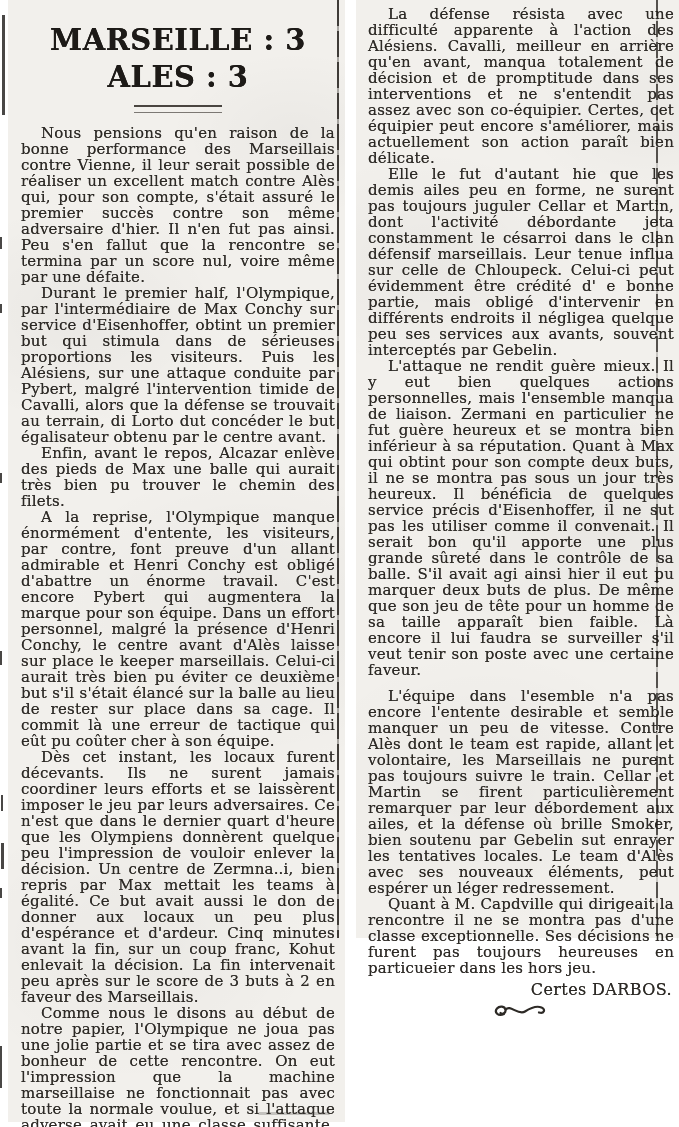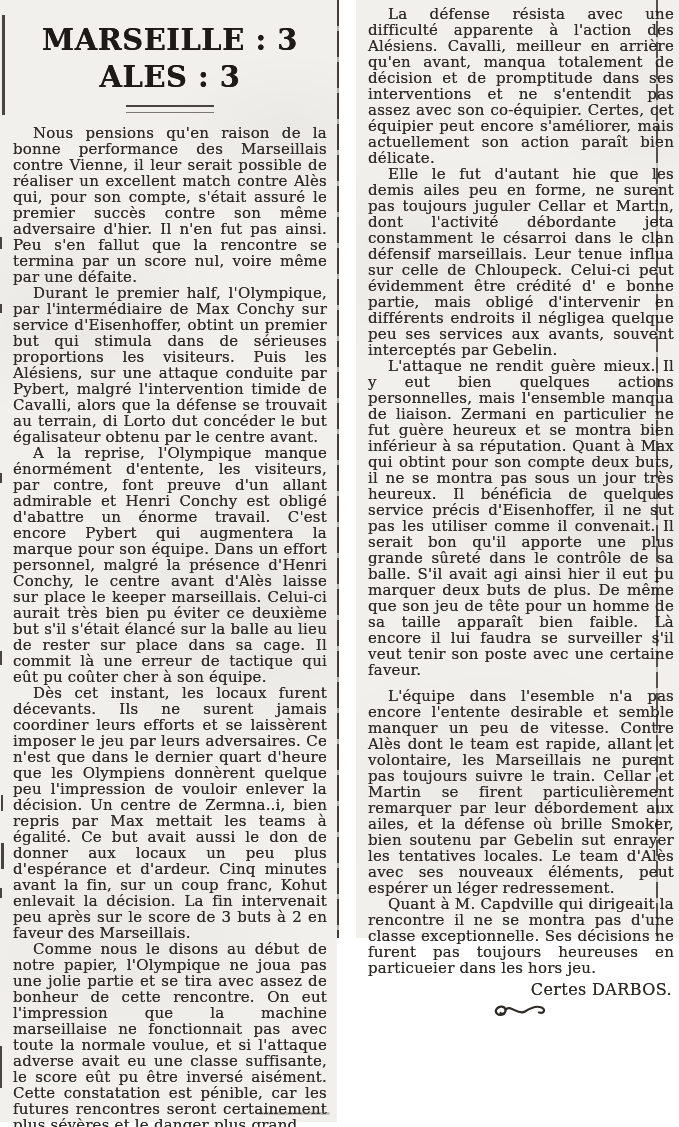--- a/index.html
+++ b/index.html
@@ -13,21 +13,21 @@
   }
   .paper{
     position:absolute;top:0;
     background-color:#f2f0ec;
     background-image:
       radial-gradient(ellipse 220px 160px at 22% 28%, rgba(0,0,0,0.035), transparent 70%),
       radial-gradient(ellipse 300px 220px at 72% 55%, rgba(0,0,0,0.04), transparent 70%),
       radial-gradient(ellipse 260px 200px at 38% 84%, rgba(0,0,0,0.03), transparent 70%),
       radial-gradient(ellipse 180px 120px at 85% 12%, rgba(0,0,0,0.03), transparent 70%);
   }
-  .col-left{left:0;width:337px;height:1122px;padding:0;}
+  .col-left{left:8px;width:337px;height:1122px;padding:0;}
   .col-right{left:356px;width:342px;height:938px;}
   .col-inner-left{padding:14px 10px 0 13px;}
   .col-inner-right{padding:6px 24px 0 12px;}
   .headline{
     margin:8px 4px 0 4px;
     text-align:center;
     font-weight:bold;
     font-size:29px;
     line-height:37px;
     letter-spacing:0.5px;
@@ -97,20 +97,21 @@
 
   <section class="paper col-left">
     <div class="col-inner-left">
       <h1 class="headline">
         <span>MARSEILLE : 3</span>
         <span>ALES : 3</span>
       </h1>
       <div class="head-rule"></div>
       <p class="para">Nous pensions qu'en raison de la bonne performance des Marseillais contre Vienne, il leur serait possible de réaliser un excellent match contre Alès qui, pour son compte, s'était assuré le premier succès contre son même adversaire d'hier. Il n'en fut pas ainsi. Peu s'en fallut que la rencontre se termina par un score nul, voire même par une défaite.</p>
       <p class="para">Durant le premier half, l'Olympique, par l'intermédiaire de Max Conchy sur service d'Eisenhoffer, obtint un premier but qui stimula dans de sérieuses proportions les visiteurs. Puis les Alésiens, sur une attaque conduite par Pybert, malgré l'intervention timide de Cavalli, alors que la défense se trouvait au terrain, di Lorto dut concéder le but égalisateur obtenu par le centre avant.</p>
+      <p class="para">Enfin, avant le repos, Alcazar enlève des pieds de Max une balle qui aurait très bien pu trouver le chemin des filets.</p>
       <p class="para">A la reprise, l'Olympique manque énormément d'entente, les visiteurs, par contre, font preuve d'un allant admirable et Henri Conchy est obligé d'abattre un énorme travail. C'est encore Pybert qui augmentera la marque pour son équipe. Dans un effort personnel, malgré la présence d'Henri Conchy, le centre avant d'Alès laisse sur place le keeper marseillais. Celui-ci aurait très bien pu éviter ce deuxième but s'il s'était élancé sur la balle au lieu de rester sur place dans sa cage. Il commit là une erreur de tactique qui eût pu coûter cher à son équipe.</p>
       <p class="para">Dès cet instant, les locaux furent décevants. Ils ne surent jamais coordiner leurs efforts et se laissèrent imposer le jeu par leurs adversaires. Ce n'est que dans le dernier quart d'heure que les Olympiens donnèrent quelque peu l'impression de vouloir enlever la décision. Un centre de Zermna..i, bien repris par Max mettait les teams à égalité. Ce but avait aussi le don de donner aux locaux un peu plus d'espérance et d'ardeur. Cinq minutes avant la fin, sur un coup franc, Kohut enlevait la décision. La fin intervenait peu après sur le score de 3 buts à 2 en faveur des Marseillais.</p>
       <p class="para">Comme nous le disons au début de notre papier, l'Olympique ne joua pas une jolie partie et se tira avec assez de bonheur de cette rencontre. On eut l'impression que la machine marseillaise ne fonctionnait pas avec toute la normale voulue, et si l'attaque adverse avait eu une classe suffisante, le score eût pu être inversé aisément. Cette constatation est pénible, car les futures rencontres seront certainement plus sévères et le danger plus grand.</p>
     </div>
   </section>
 
   <section class="paper col-right">
     <div class="col-inner-right">
       <p class="para">La défense résista avec une difficulté apparente à l'action des Alésiens. Cavalli, meilleur en arrière qu'en avant, manqua totalement de décision et de promptitude dans ses interventions et ne s'entendit pas assez avec son co-équipier. Certes, cet équipier peut encore s'améliorer, mais actuellement son action paraît bien délicate.</p>
       <p class="para">Elle le fut d'autant hie que les demis ailes peu en forme, ne surent pas toujours juguler Cellar et Martin, dont l'activité débordante jeta constamment le césarroi dans le clan défensif marseillais. Leur tenue influa sur celle de Chloupeck. Celui-ci peut évidemment être crédité d' e bonne partie, mais obligé d'intervenir en différents endroits il négligea quelque peu ses services aux avants, souvent interceptés par Gebelin.</p>

